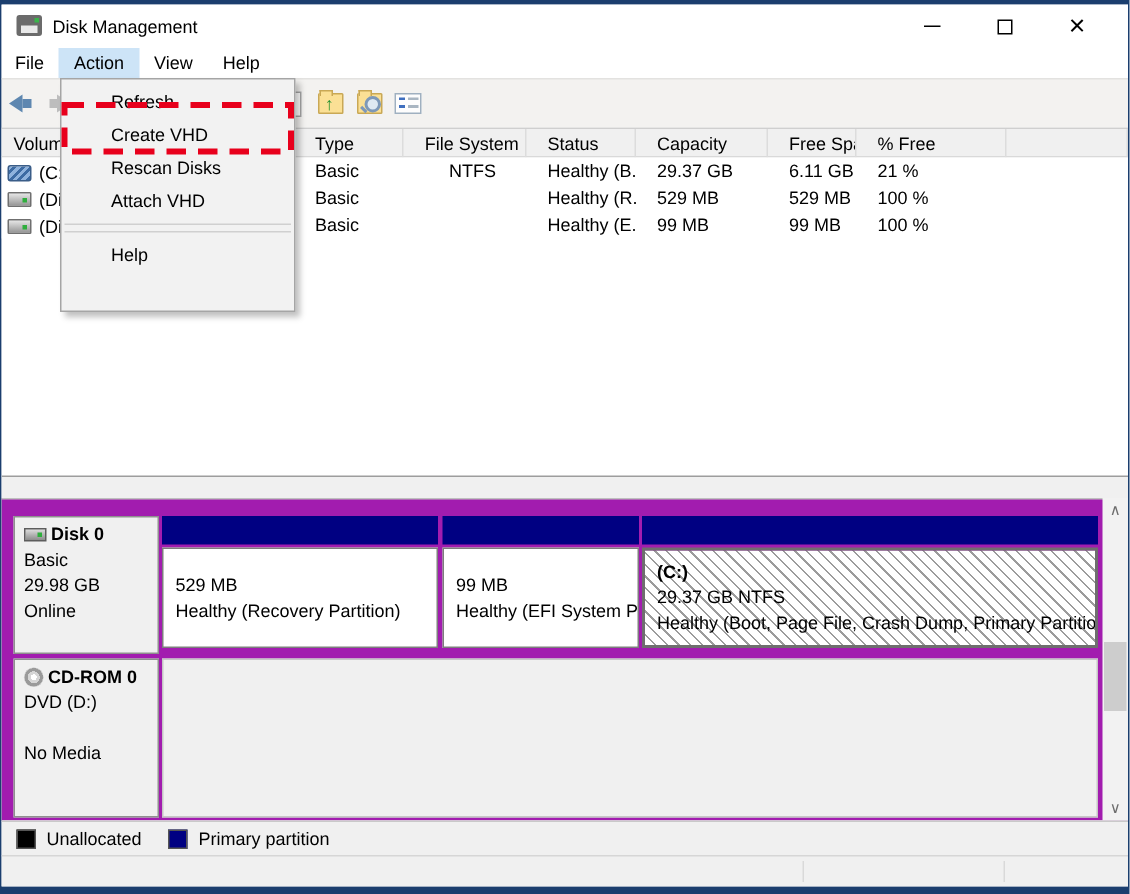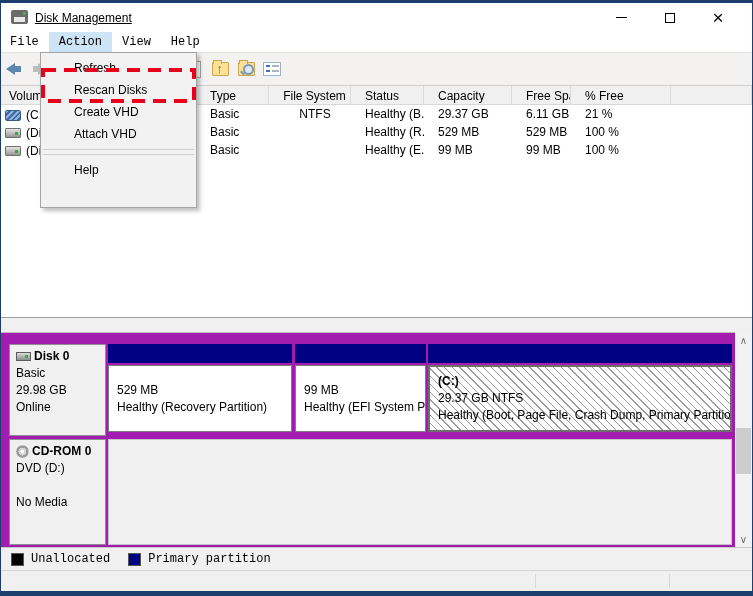--- a/index.html
+++ b/index.html
@@ -13,30 +13,30 @@
     overflow:hidden;
   }
   .content { position:relative; width:751px; height:588px; }
 
   
   .titlebar { position:absolute; left:0; top:0; width:751px; height:29px; background:#fff; }
   .app-icon { position:absolute; left:10px; top:7px; width:17px; height:14px;
     background:#6b6b6b; border-radius:2px; }
   .app-icon::before { content:""; position:absolute; left:3px; top:7px; width:11px; height:5px; background:#e9e9e9; }
   .app-icon::after { content:""; position:absolute; right:2px; top:2px; width:3px; height:3px; background:#39b54a; }
-  .title-text { position:absolute; left:34px; top:8px; font-size:12px;text-decoration:underline; }
+  .title-text { position:absolute; left:34px; top:8px; font-size:12px; }
   .win-btn { position:absolute; top:0; width:34px; height:29px; display:flex; align-items:center; justify-content:center; }
   .btn-min { left:603px; } .btn-max { left:652px; } .btn-close { left:700px; }
   .glyph-min { width:11px; height:0; border-bottom:1px solid #000; display:block; }
   .glyph-max { width:10px; height:10px; border:1px solid #000; display:block; }
   .glyph-close { font-size:19px; line-height:19px; }
 
   
   .menubar { position:absolute; left:0; top:29px; width:751px; height:20px; background:#fff; display:flex; }
-  .mb-item { padding:3px 10px; font-size:12px;font-family:Liberation Mono, monospace; }
+  .mb-item { padding:3px 10px; font-size:12px; }
   .mb-item.first { padding-left:9px; }
   .mb-item.active { background:#cde4f7; }
 
   
   .toolbar { position:absolute; left:0; top:49px; width:751px; height:33px; background:#f3f2f0;
     border-top:1px solid #e3e2e0; display:flex; align-items:center; }
   .tb-slot { width:26px; height:26px; display:flex; align-items:center; justify-content:center; }
   .arrow-left { position:relative; width:16px; height:12px; }
   .arrow-left i { position:absolute; left:0; top:0; width:0; height:0;
     border-top:6px solid transparent; border-bottom:6px solid transparent; border-right:9px solid #5e87b0; }
@@ -116,21 +116,21 @@
 
   
   .scrollbar { position:absolute; left:734px; top:329px; width:17px; height:215px; background:#f2f2f2; }
   .sb-btn { position:absolute; left:0; width:17px; height:16px; color:#6d6d6d; font-size:10px;
     display:flex; align-items:center; justify-content:center; }
   .sb-up { top:0; } .sb-down { bottom:0; }
   .sb-thumb { position:absolute; left:1px; top:96px; width:15px; height:46px; background:#cdcdcd; }
 
   
   .legend { position:absolute; left:0; top:544px; width:751px; height:23px; background:#f0f0f0;
-    border-top:1px solid #c9c9c9; display:flex; align-items:center;font-family:Liberation Mono, monospace; }
+    border-top:1px solid #c9c9c9; display:flex; align-items:center; }
   .swatch { width:13px; height:13px; border:1px solid #555; }
   .sw-black { margin-left:10px; background:#000000; }
   .sw-navy { margin-left:18px; background:#000082; }
   .legend-label { margin-left:7px; font-size:12px; }
   .statusbar { position:absolute; left:0; top:567px; width:751px; height:21px; background:#f0f0f0; border-top:1px solid #d6d6d6; }
   .sb-sep { position:absolute; top:3px; bottom:3px; width:1px; background:#d9d9d9; }
   .sep1 { left:534px; } .sep2 { left:668px; }
 
   
   .dropdown { position:absolute; left:39px; top:49px; width:157px; height:156px; background:#f2f2f2;
@@ -321,22 +321,22 @@
       <span class="legend-label">Primary partition</span>
     </div>
 
     <div class="statusbar">
       <div class="sb-sep sep1"></div>
       <div class="sb-sep sep2"></div>
     </div>
 
     <div class="dropdown">
       <div class="dd-item"><span>Refresh</span></div>
+      <div class="dd-item"><span>Create VHD</span></div>
       <div class="dd-item"><span>Rescan Disks</span></div>
-      <div class="dd-item"><span>Create VHD</span></div>
       <div class="dd-item"><span>Attach VHD</span></div>
       <div class="dd-sep"></div>
       <div class="dd-sep"></div>
       <div class="dd-item"><span>Help</span></div>
     </div>
 
     <svg class="annot" width="164" height="45">
       <rect x="6" y="7" width="151" height="31" fill="none" stroke="#e8001c" stroke-width="4" stroke-dasharray="13 8"></rect>
     </svg>
 

